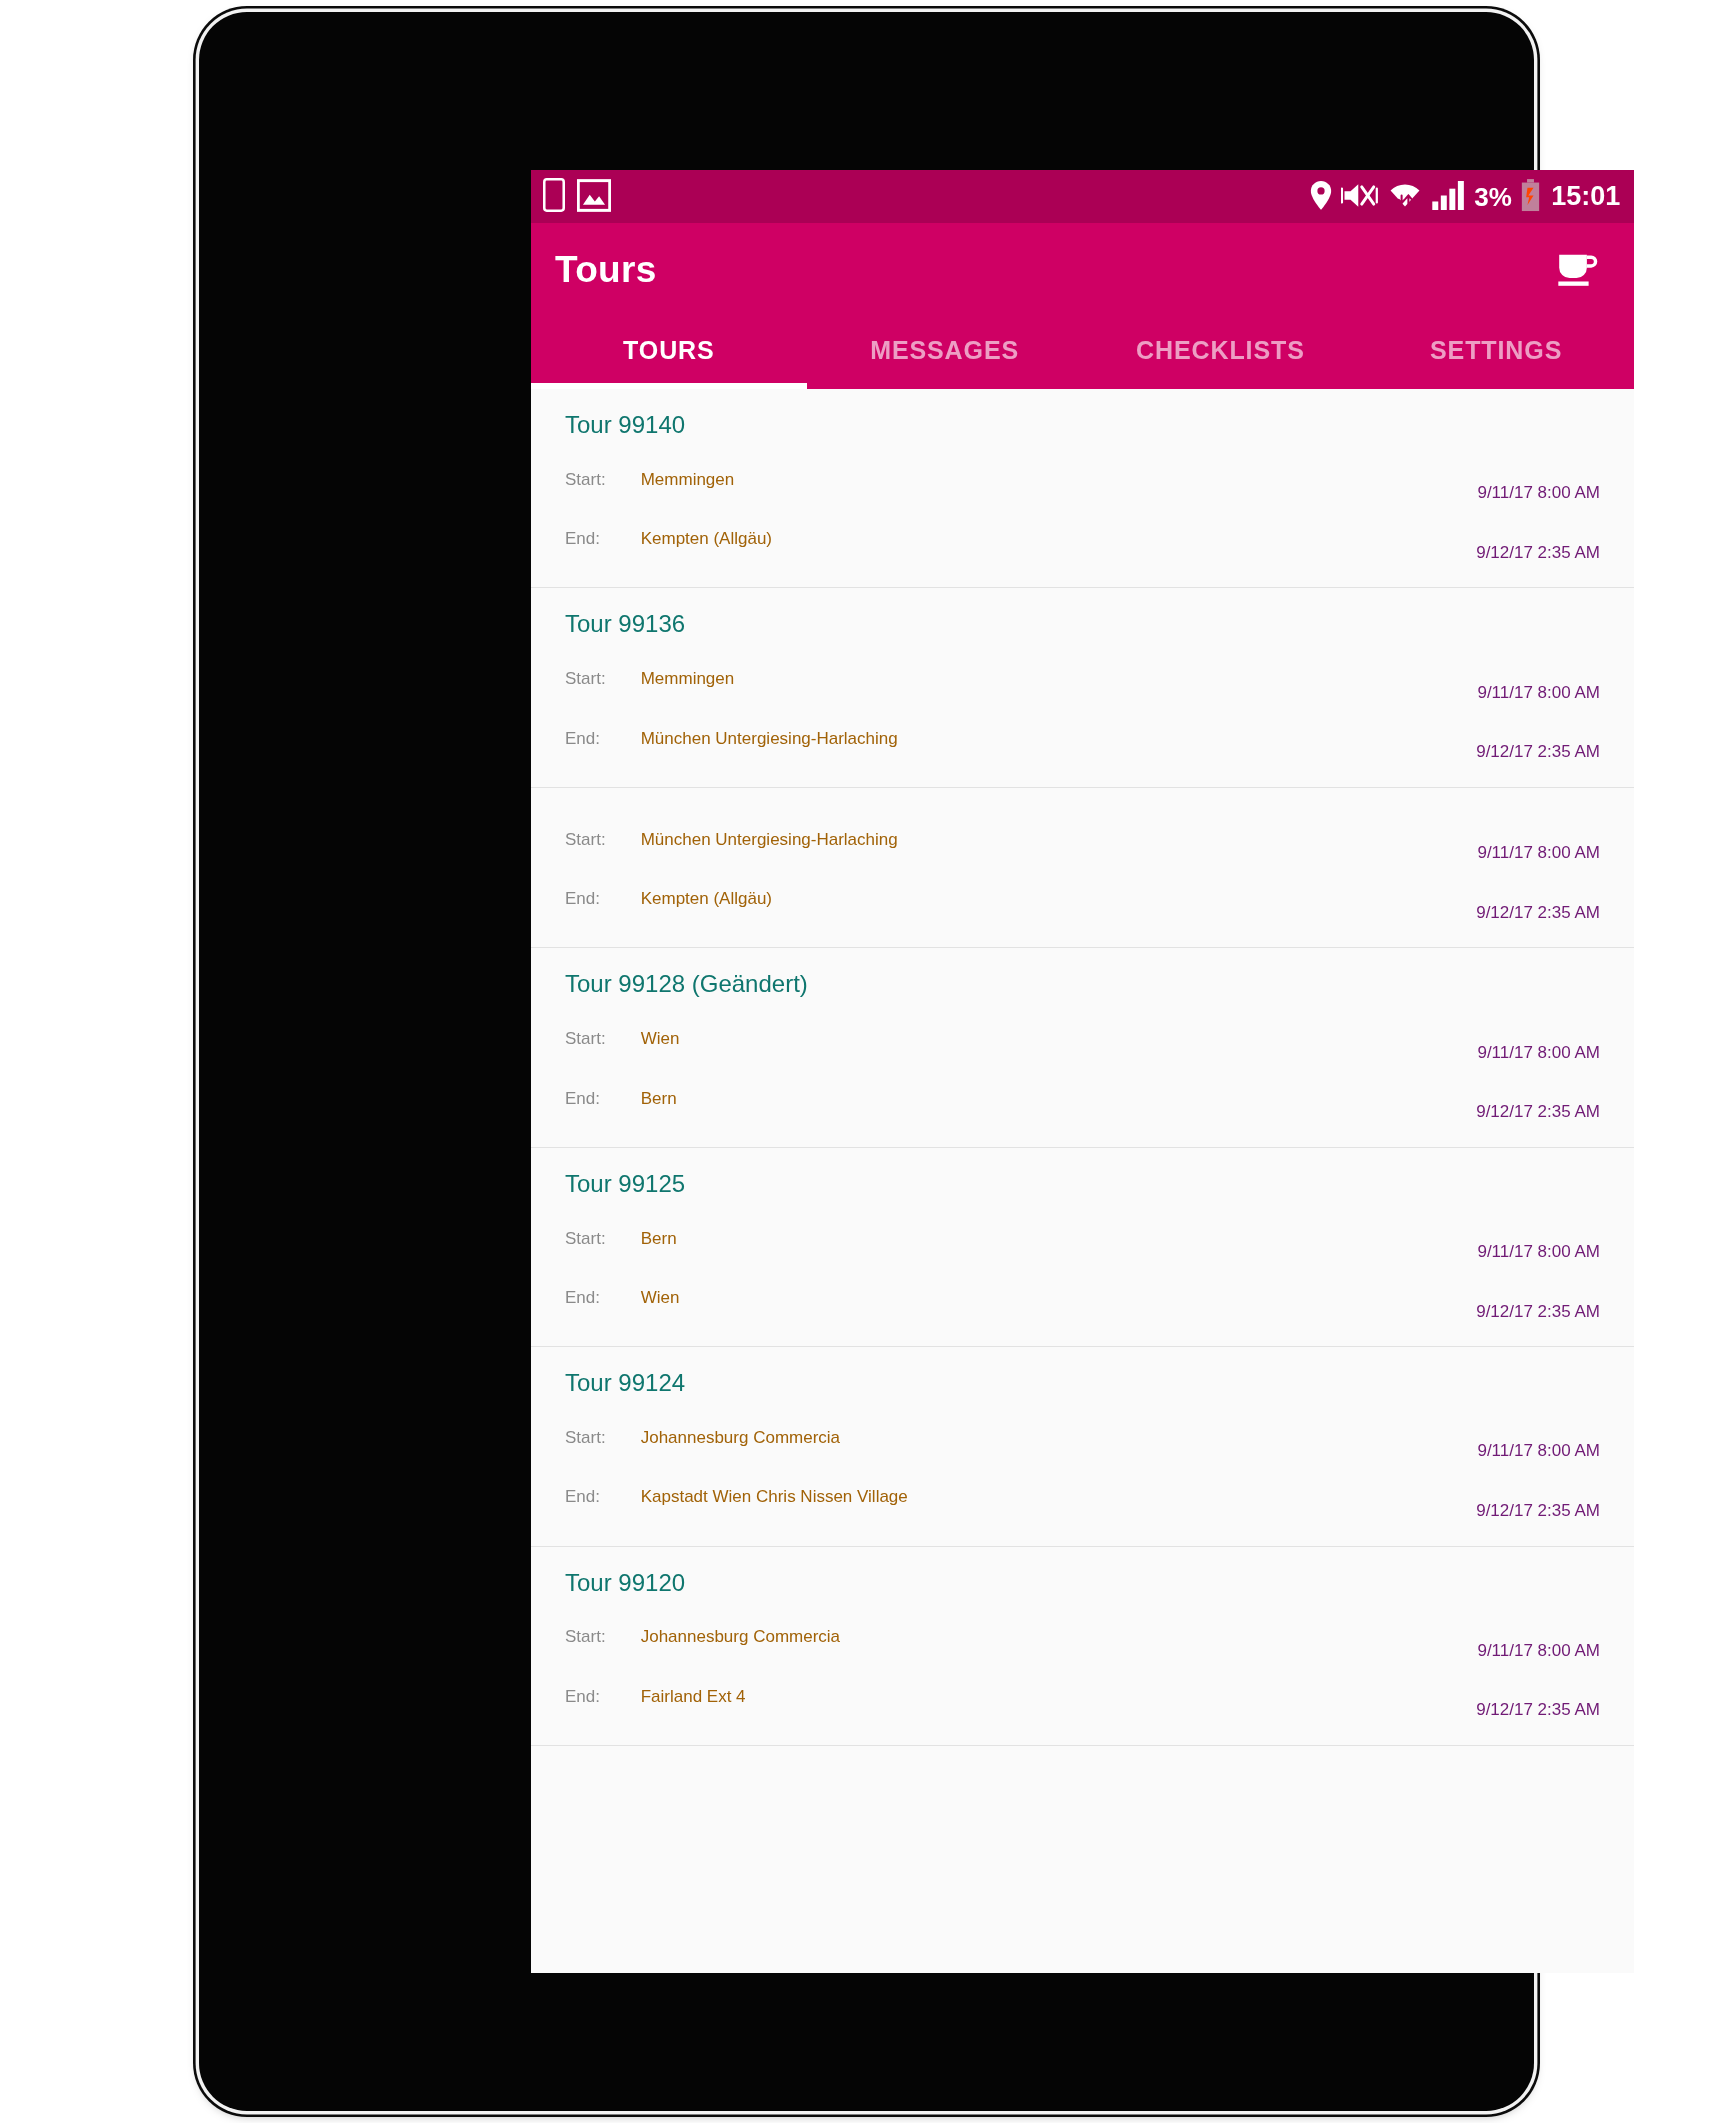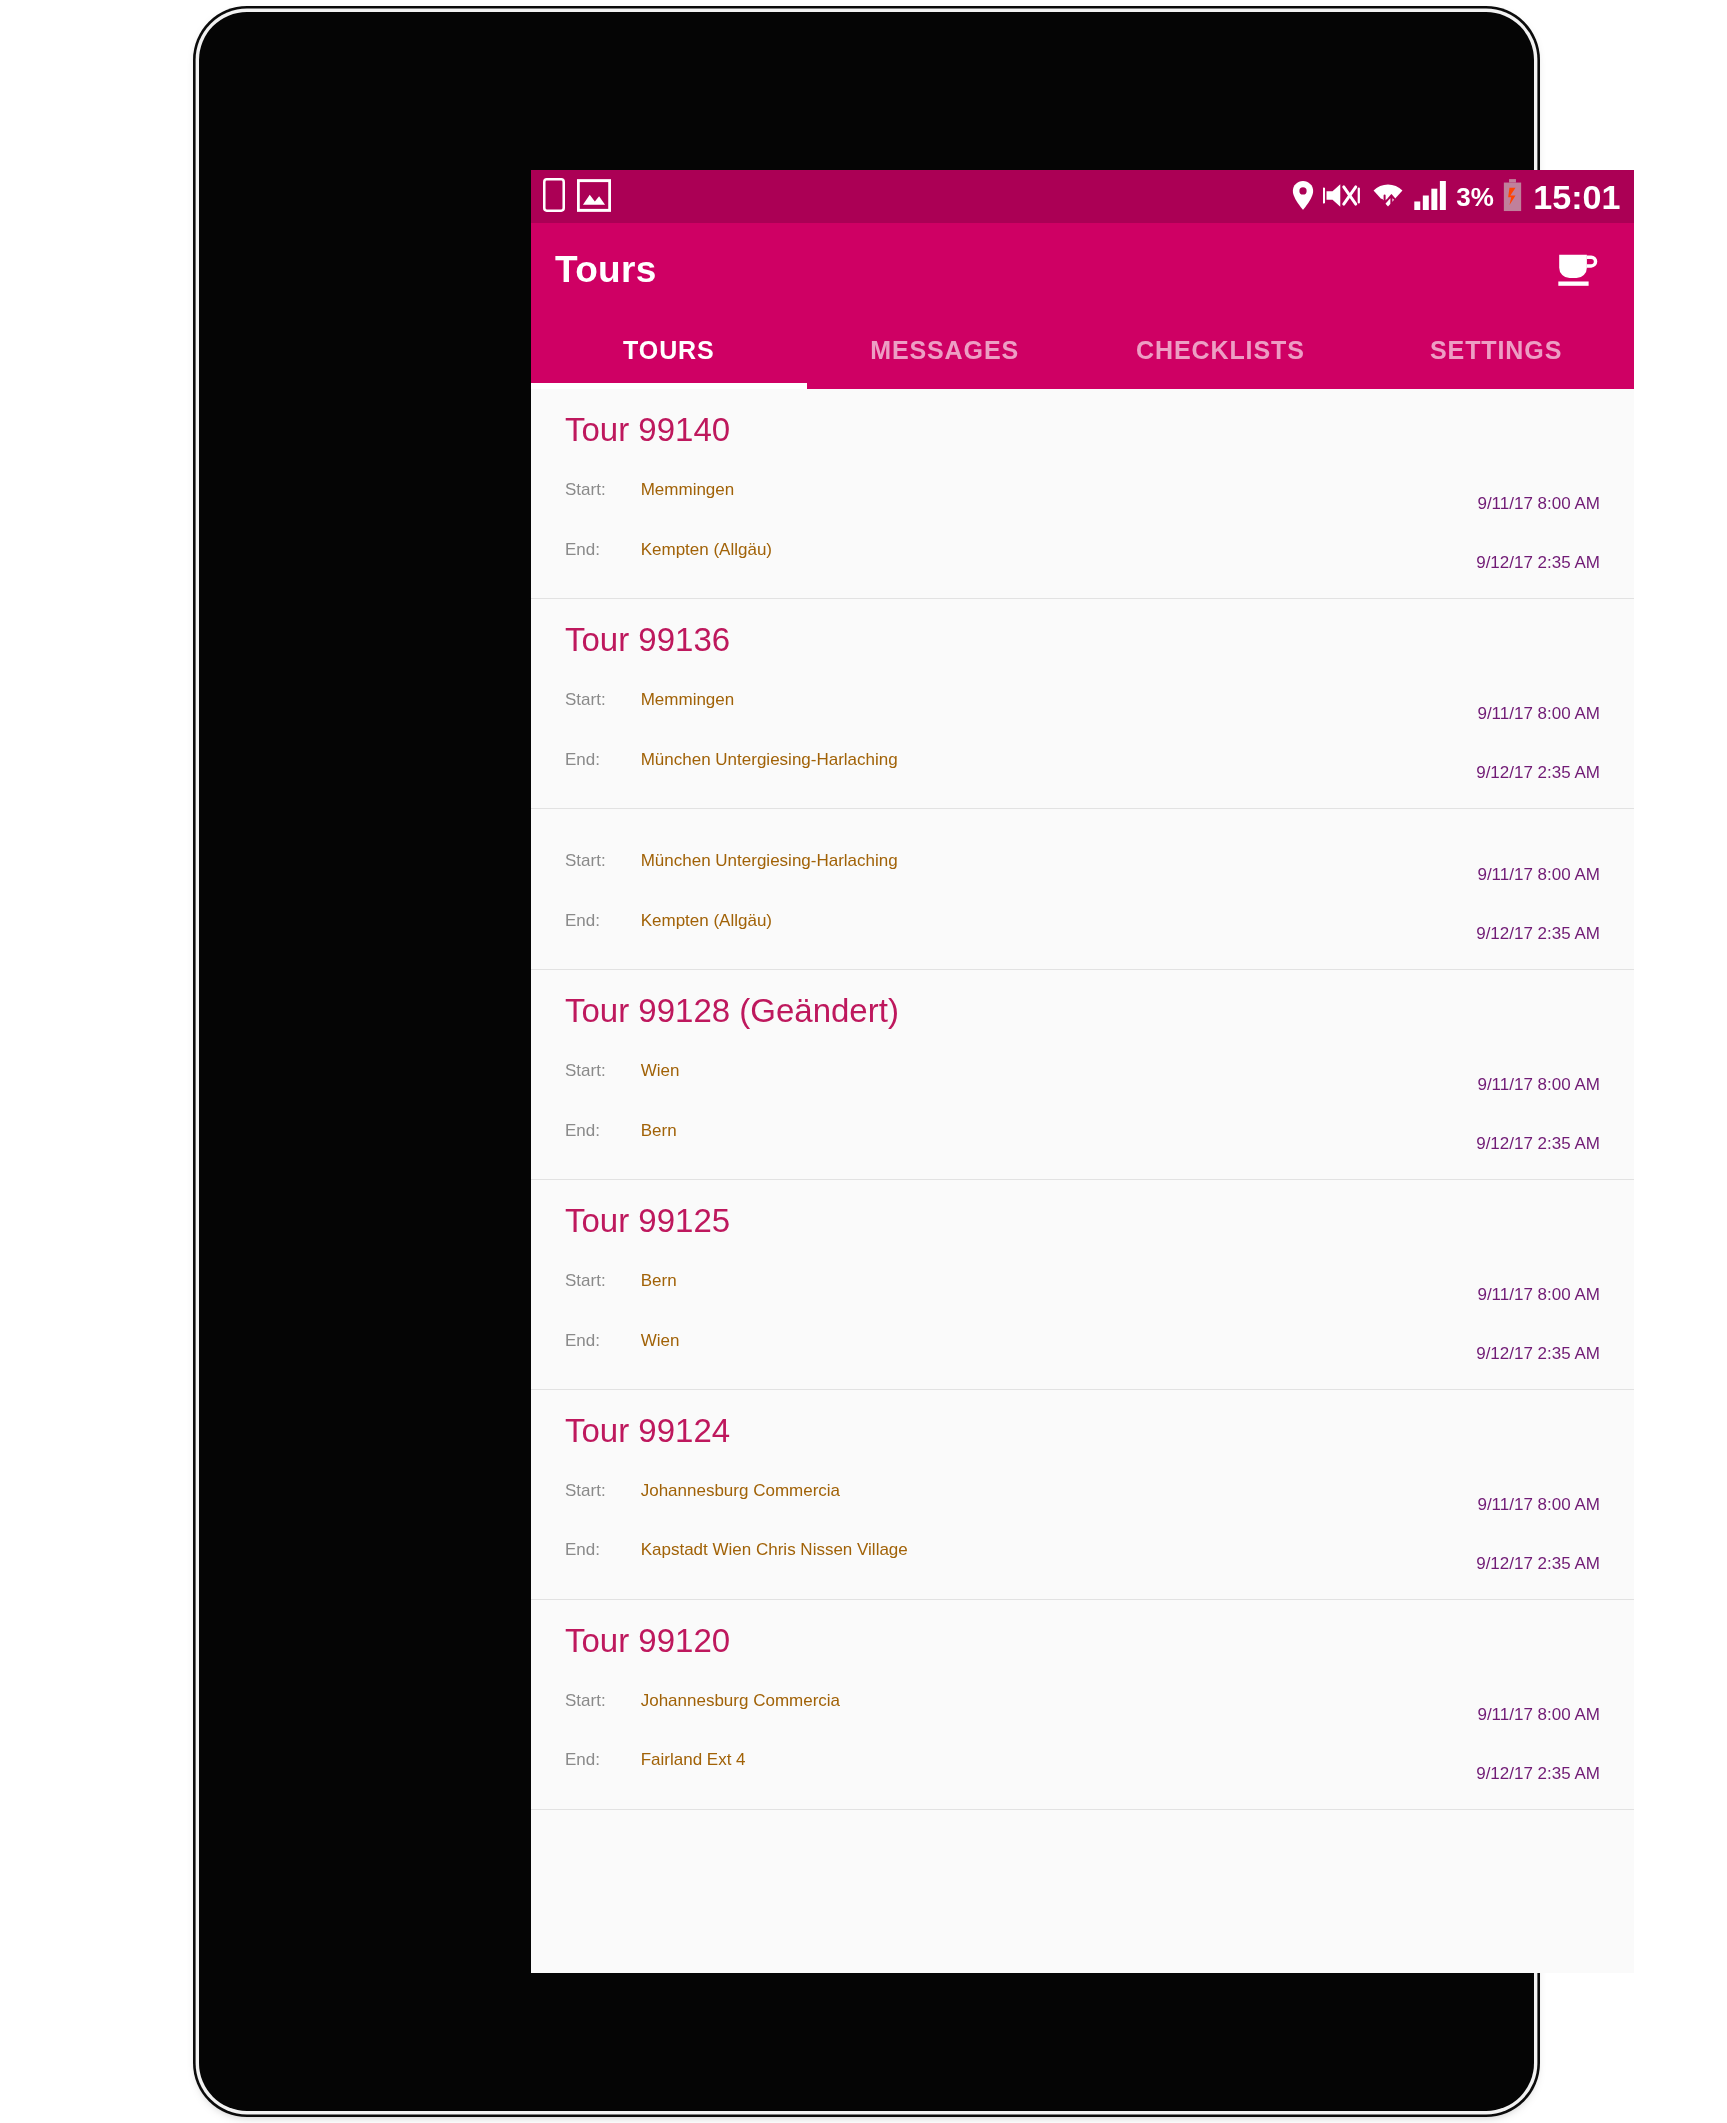--- a/index.html
+++ b/index.html
@@ -53,21 +53,21 @@
   }
   .sb-icon { display: block; }
   .sb-text {
     font-size: 26px;
     font-weight: bold;
     letter-spacing: 0px;
     line-height: 1;
     color: #ffffff;
   }
   .sb-clock {
-    font-size: 34px;
+    font-size: 27px;
     font-weight: bold;
     color: #ffffff;
     line-height: 1;
     margin-left: 1.7px;
   }
 
   
   .app-bar {
     height: 94px;
     background: #cf0064;
@@ -125,22 +125,22 @@
     height: calc(1803px - 53px - 94px - 72px);
     overflow: hidden;
   }
   .tour-item {
     padding: 22px 34px 19px 34px;
     border-bottom: 1.7px solid #e2e2e2;
     background: #fafafa;
     cursor: pointer;
   }
   .tour-title {
-    font-size: 33px;
-    color: #be185d;
+    font-size: 24px;
+    color: #0f766e;
     line-height: 1.18;
     margin-bottom: 10.3px;
   }
   .tour-line {
     display: flex;
     align-items: center;
     font-size: 17px;
     color: #7a7a7a;
     line-height: 1.0;
     padding: 7.7px 0;

